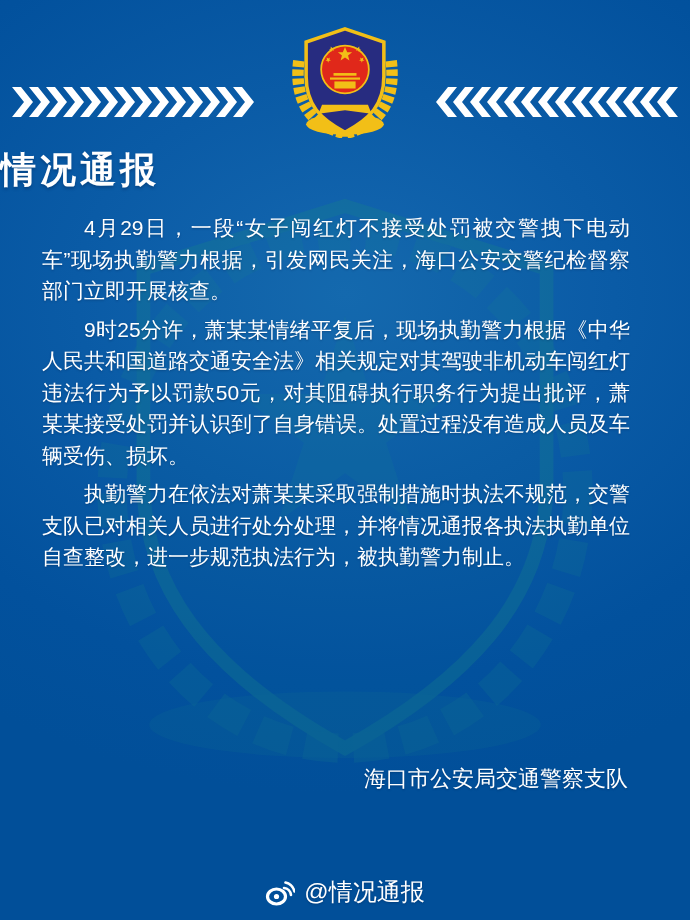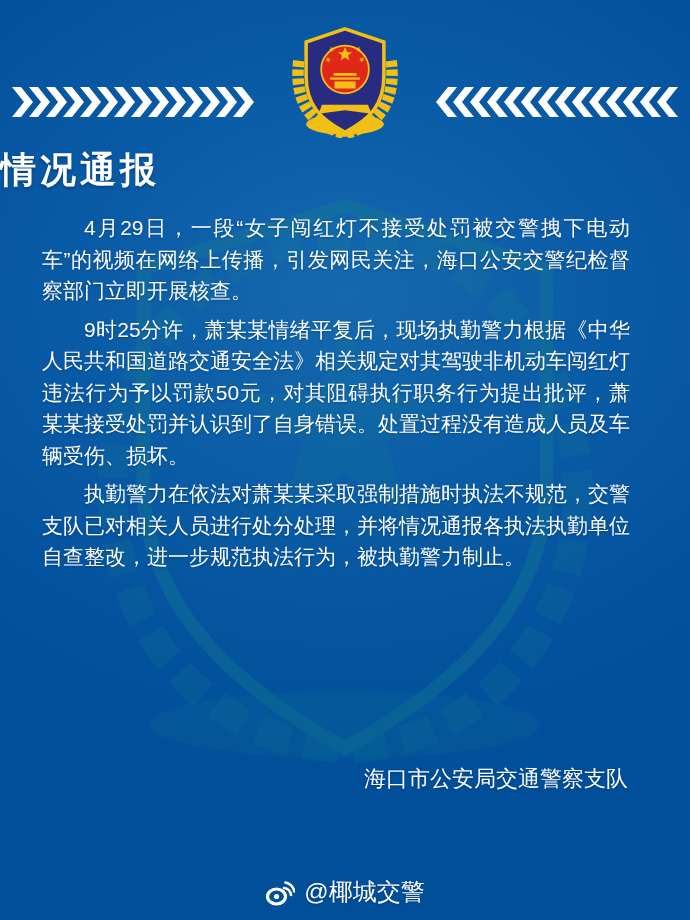--- a/index.html
+++ b/index.html
@@ -119,32 +119,32 @@
     <rect x="47" y="54" width="26" height="3" fill="#f2bf17"></rect>
     <rect x="43" y="59" width="34" height="2.5" fill="#f2bf17"></rect>
     <rect x="48" y="63.5" width="24" height="8" fill="#f2bf17"></rect>
 
     <path d="M34 90 L86 90 L90 100 L60 96 L30 100 Z" fill="#f2bf17"></path>
   </svg>
 
   <h1 class="title">情况通报</h1>
 
   <div class="body-text">
-    <p>4月29日，一段“女子闯红灯不接受处罚被交警拽下电动车”的视频在网络上传播，引发网民关注，海口公安交警纪检督察部门立即开展核查。</p>
+    <p>4月29日，一段“女子闯红灯不接受处罚被交警拽下电动车”现场执勤警力根据，引发网民关注，海口公安交警纪检督察部门立即开展核查。</p>
     <p>9时25分许，萧某某情绪平复后，现场执勤警力根据《中华人民共和国道路交通安全法》相关规定对其驾驶非机动车闯红灯违法行为予以罚款50元，对其阻碍执行职务行为提出批评，萧某某接受处罚并认识到了自身错误。处置过程没有造成人员及车辆受伤、损坏。</p>
     <p>执勤警力在依法对萧某某采取强制措施时执法不规范，交警支队已对相关人员进行处分处理，并将情况通报各执法执勤单位自查整改，进一步规范执法行为，被执勤警力制止。</p>
   </div>
 
   <div class="signoff">
     <div>海口市公安局交通警察支队</div>
   </div>
 
   <div class="footer">
     <svg class="weibo-icon" viewBox="0 0 30 27" xmlns="http://www.w3.org/2000/svg">
       <ellipse cx="11.5" cy="17.5" rx="9" ry="7.5" fill="none" stroke="#ffffff" stroke-width="3.2"></ellipse>
       <circle cx="11.5" cy="17.5" r="2.6" fill="#ffffff"></circle>
       <path d="M19 9 a8 8 0 0 1 7 7" fill="none" stroke="#ffffff" stroke-width="2.6" stroke-linecap="round"></path>
       <path d="M20.5 3.5 a12.5 12.5 0 0 1 9 9" fill="none" stroke="#ffffff" stroke-width="2.6" stroke-linecap="round"></path>
     </svg>
-    <span>@椰城交警</span>
+    <span>@情况通报</span>
   </div>
 
 </div>
 
 </body></html>

